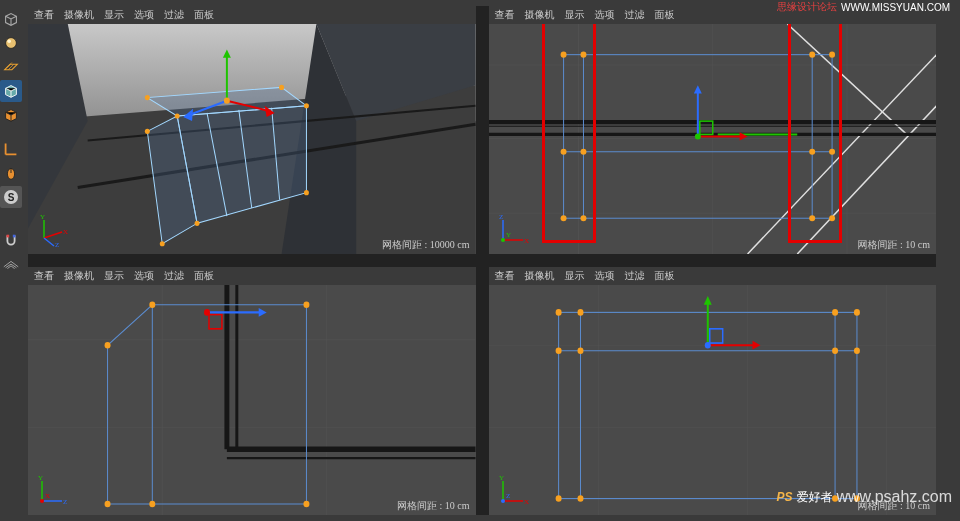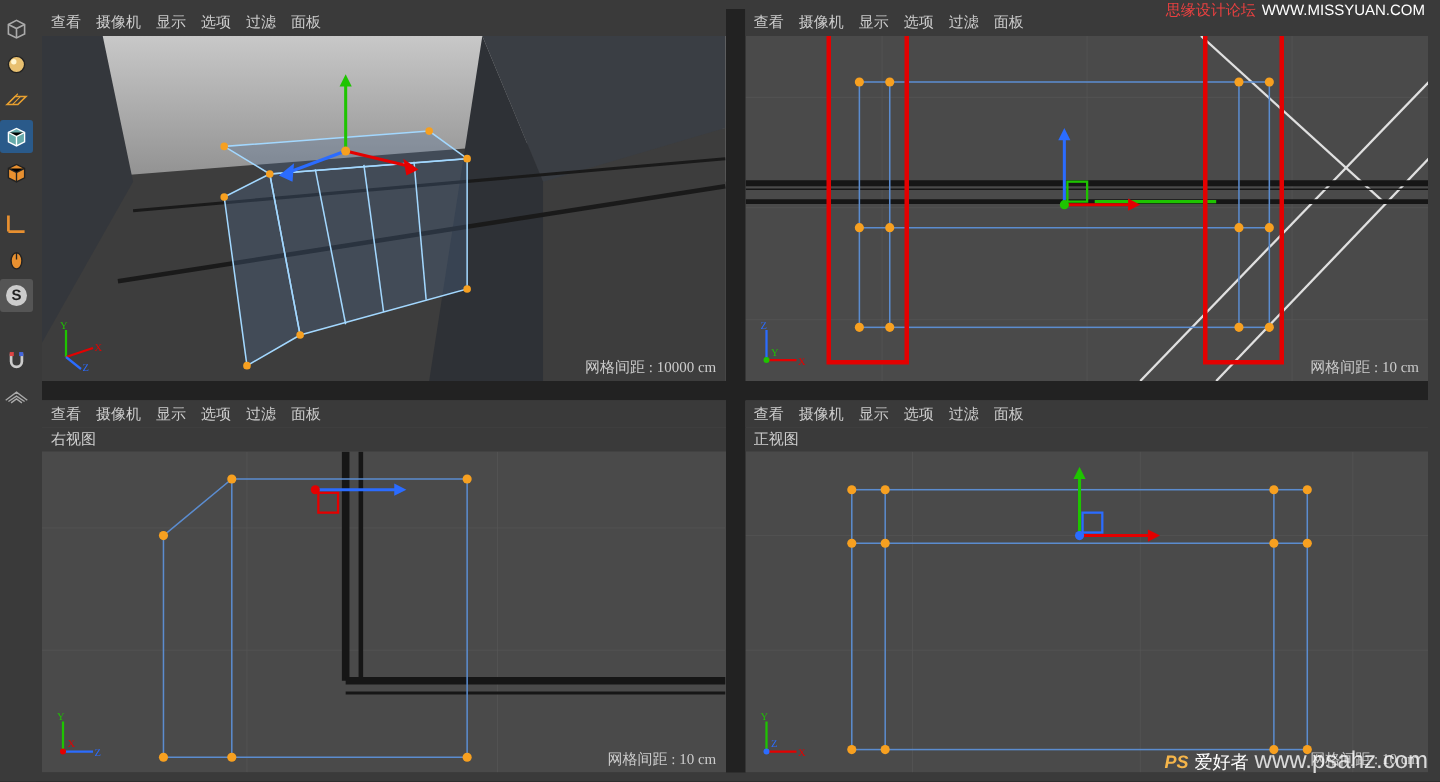--- a/index.html
+++ b/index.html
@@ -1,31 +1,31 @@
 <!DOCTYPE html>
 <html><head>
 <meta charset="utf-8">
 <style>
 * { margin: 0; padding: 0; box-sizing: border-box; }
 body { width: 960px; height: 521px; background: #3a3a3a; font-family: "Microsoft YaHei", sans-serif; font-size: 10px; color: #d0d0d0; overflow: hidden; position: relative; }
 .app { display: flex; height: 100%; }
 .toolbar { width: 24px; background: #3a3a3a; padding-top: 8px; display: flex; flex-direction: column; gap: 2px; }
 .tool-btn { width: 22px; height: 22px; display: flex; align-items: center; justify-content: center; cursor: pointer; border-radius: 2px; }
 .tool-btn svg { width: 18px; height: 18px; }
-.viewports { flex: 1; display: grid; grid-template-columns: 1fr 1fr; grid-template-rows: 1fr 1fr; gap: 13px; background: #222; margin: 6px 8px 6px 4px; }
+.viewports { flex: 1; display: grid; grid-template-columns: 1fr 1fr; grid-template-rows: 1fr 1fr; gap: 13px; background: #222; margin: 6px 24px 6px 4px; }
 .viewport { background: #4a4a4a; position: relative; display: flex; flex-direction: column; }
 .vp-menubar { height: 18px; background: #3a3a3a; display: flex; align-items: center; gap: 10px; padding: 0 6px; font-size: 10px; color: #ccc; }
 .vp-menubar span { cursor: pointer; }
 .vp-title { height: 16px; background: #3a3a3a; padding: 0 6px; font-size: 10px; color: #d0d0d0; display: flex; align-items: center; }
 .vp-canvas { flex: 1; position: relative; overflow: hidden; font-family: Liberation Serif, serif; }
 .vp-status { position: absolute; bottom: 2px; right: 6px; font-size: 10px; color: #ccc; }
 .axis-gizmo { position: absolute; left: 6px; bottom: 6px; width: 36px; height: 36px; }
 .watermark-top { position: absolute; top: 0; right: 10px; font-size: 10px; color: #fff; display: flex; align-items: center; gap: 4px; text-align: right; }
 .watermark-top .red { color: #e84040; }
-.watermark-bottom { position: absolute; bottom: 4px; right: 8px; color: #fff; font-size: 12px; display: flex; align-items: center; gap: 4px; }
+.watermark-bottom { position: absolute; bottom: 15px; right: 8px; color: #fff; font-size: 12px; display: flex; align-items: center; gap: 4px; }
 .watermark-bottom .ps { font-style: italic; font-weight: bold; color: #f5b54a; }
 .redbox { position: absolute; border: 3px solid #e40000; pointer-events: none; }
 svg { display: block; }
 </style>
 </head>
 <body>
 
 <div class="app">
   <div class="toolbar">
     <div class="tool-btn">
@@ -237,21 +237,20 @@
 
     <div class="viewport">
       <div class="vp-menubar">
         <span>查看</span>
         <span>摄像机</span>
         <span>显示</span>
         <span>选项</span>
         <span>过滤</span>
         <span>面板</span>
       </div>
-      <div class="vp-title">右视图</div>
       <div class="vp-canvas">
         <svg width="100%" height="100%" viewBox="0 0 450 210" preserveAspectRatio="none">
           <g stroke="#555" stroke-width="0.5">
             <line x1="0" y1="50" x2="450" y2="50"></line>
               <line x1="0" y1="130" x2="450" y2="130"></line>
             <line x1="135" y1="0" x2="135" y2="210"></line>
               <line x1="300" y1="0" x2="300" y2="210"></line>
           </g>
 
           <line x1="200" y1="0" x2="200" y2="150" stroke="#161616" stroke-width="5"></line>
@@ -293,21 +292,20 @@
 
     <div class="viewport">
       <div class="vp-menubar">
         <span>查看</span>
         <span>摄像机</span>
         <span>显示</span>
         <span>选项</span>
         <span>过滤</span>
         <span>面板</span>
       </div>
-      <div class="vp-title">正视图</div>
       <div class="vp-canvas">
         <svg width="100%" height="100%" viewBox="0 0 450 210" preserveAspectRatio="none">
           <g stroke="#555" stroke-width="0.5">
             <line x1="0" y1="55" x2="450" y2="55"></line>
               <line x1="0" y1="130" x2="450" y2="130"></line>
             <line x1="110" y1="0" x2="110" y2="210"></line>
               <line x1="260" y1="0" x2="260" y2="210"></line>
               <line x1="400" y1="0" x2="400" y2="210"></line>
           </g>
           <g stroke="#5b8ccf" stroke-width="1" fill="none">

